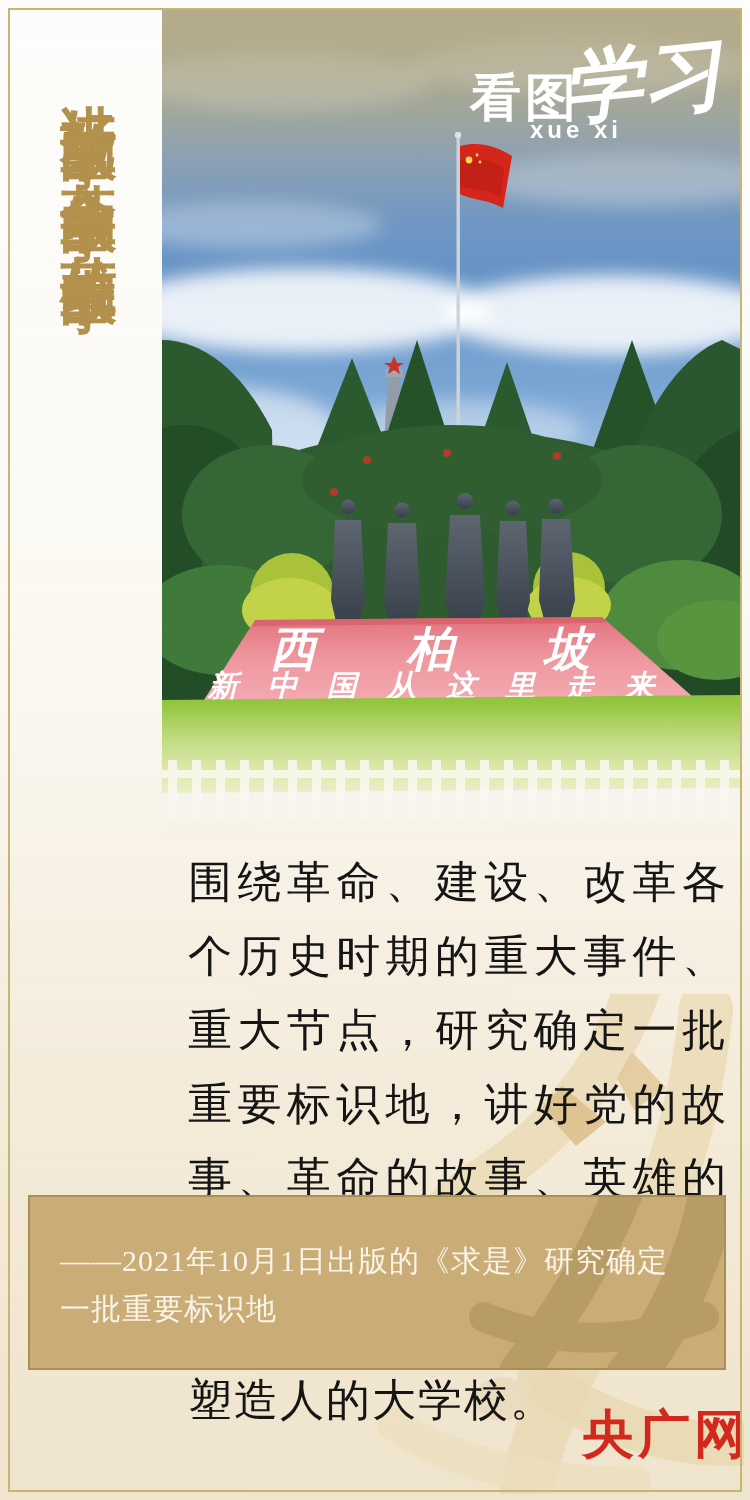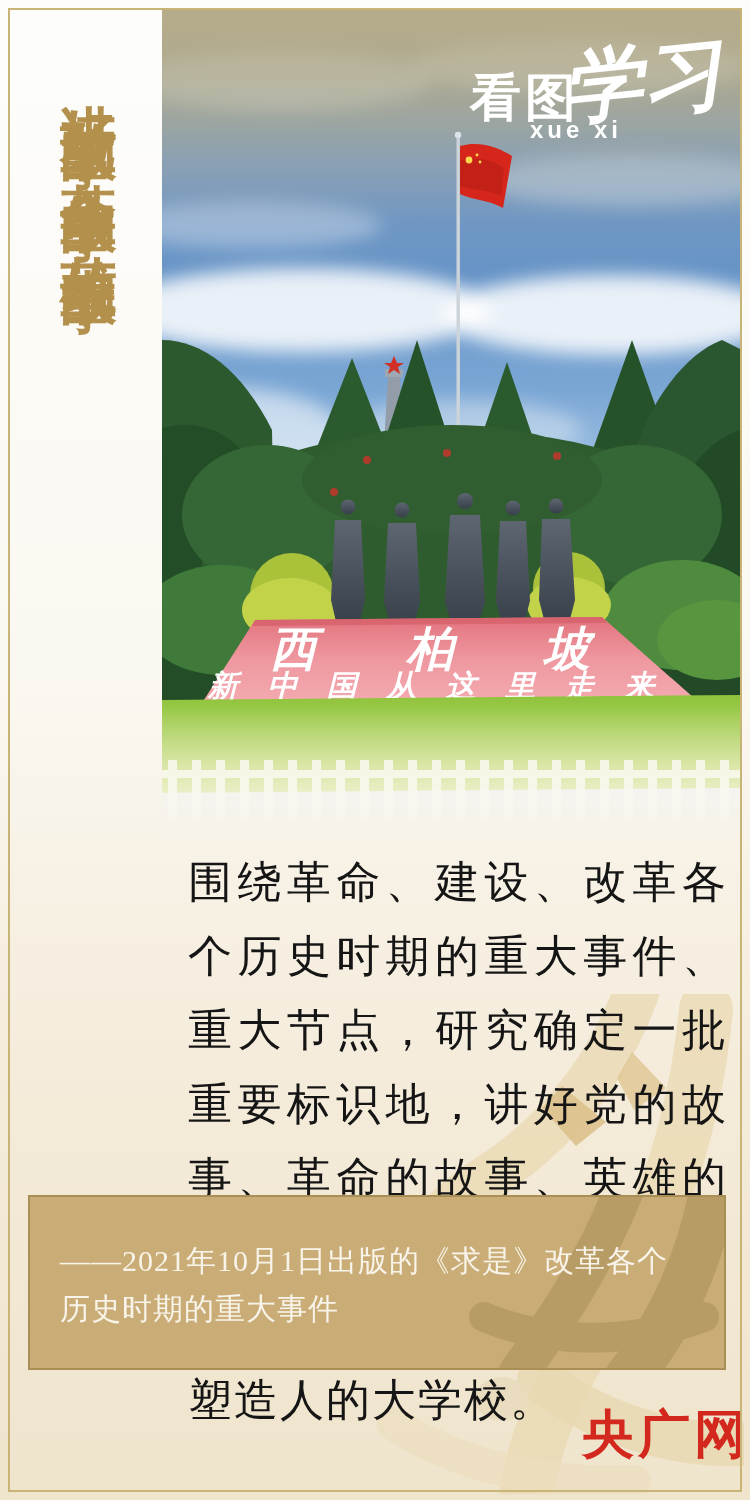--- a/index.html
+++ b/index.html
@@ -254,19 +254,19 @@
   <div class="paragraph">围绕革命、建设、改革各个历史时期的重大事件、重大节点，研究确定一批重要标识地，讲好党的故事、革命的故事、英雄的故事，彰显时代特色，使之成为教育人、激励人、塑造人的大学校。</div>
 
   <div class="attribution">
     <svg class="box-watermark" width="300" height="171" viewBox="0 0 300 171">
       <g fill="none" stroke-linecap="round" stroke="#8f7440" opacity="0.28">
         <path d="M205,-20 C175,60 135,120 95,175" stroke-width="40"></path>
         <path d="M290,-10 C275,70 245,130 205,180" stroke-width="48"></path>
         <path d="M60,120 C120,145 200,150 280,120" stroke-width="30"></path>
       </g>
     </svg>
-    <div class="attribution-text">——2021年10月1日出版的《求是》改革各个历史时期的重大事件</div>
+    <div class="attribution-text">——2021年10月1日出版的《求是》研究确定一批重要标识地</div>
   </div>
 
   <div class="footer-logo">央广网</div>
 
   <div class="frame"></div>
 </div>
 
 </body></html>

